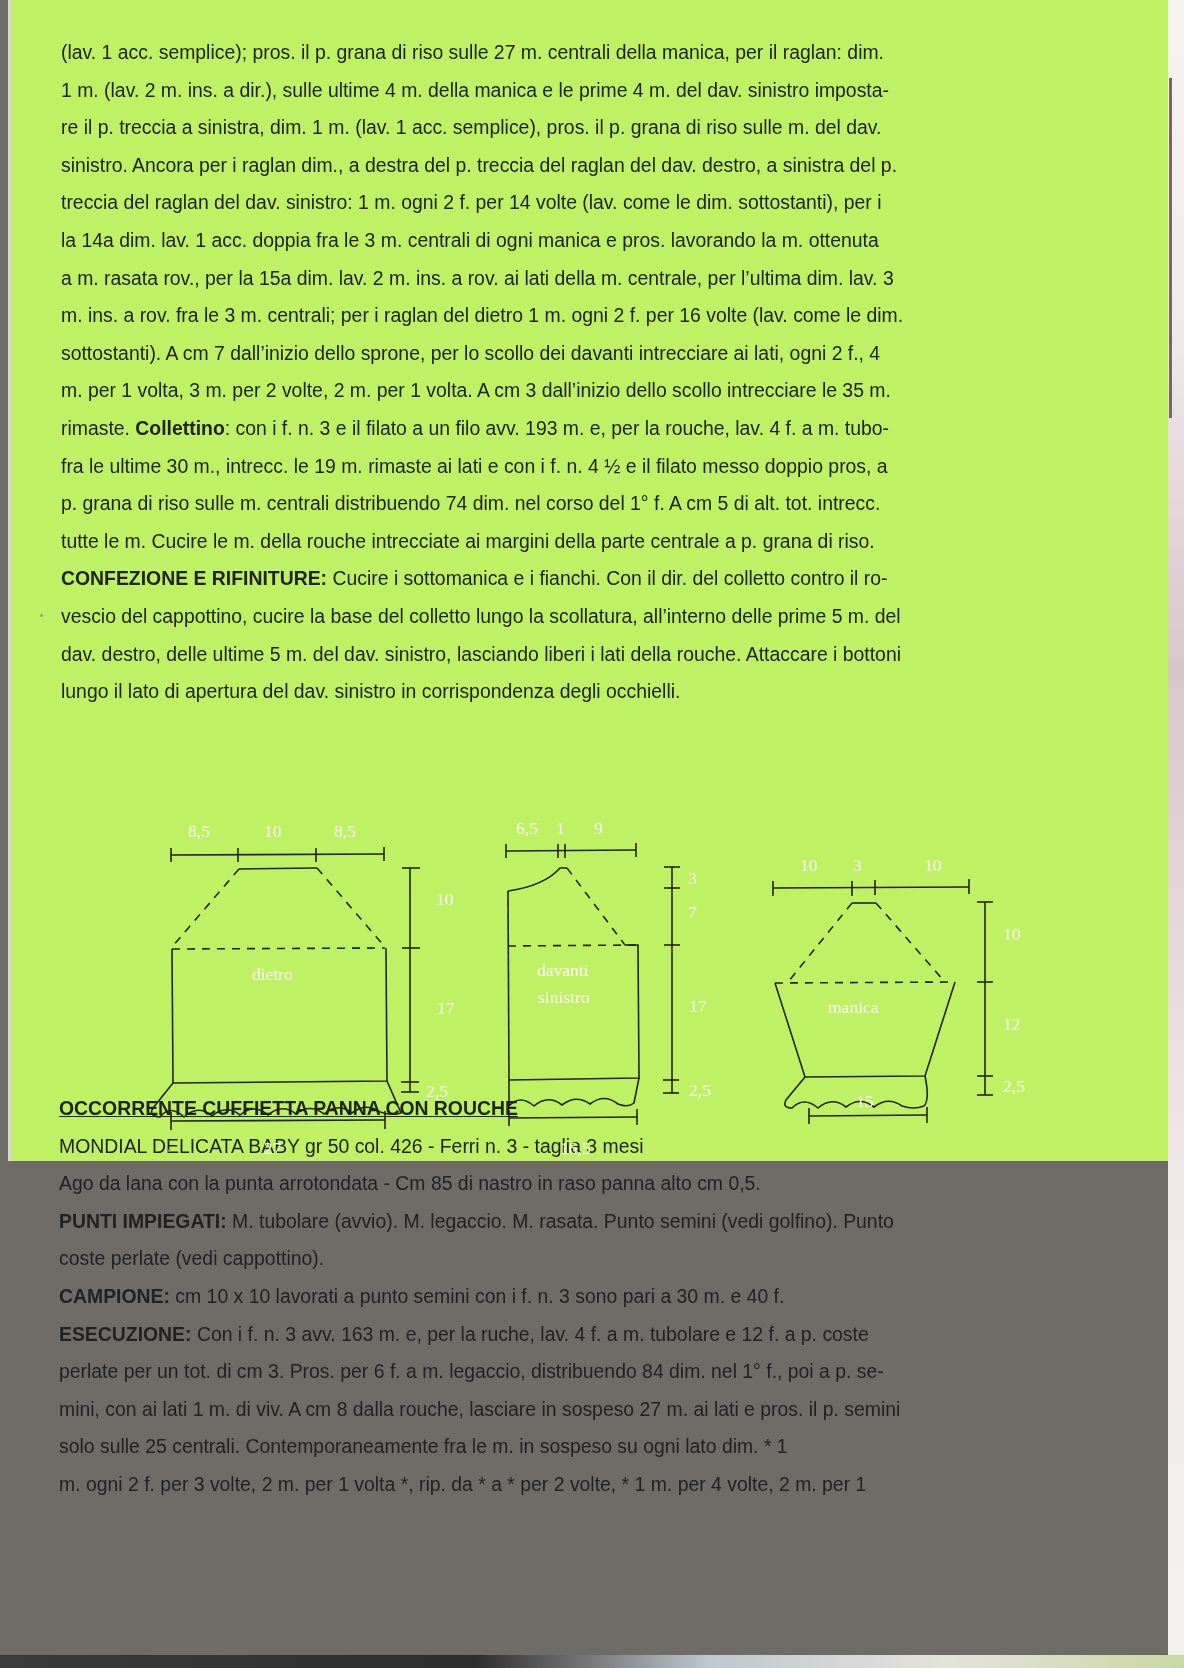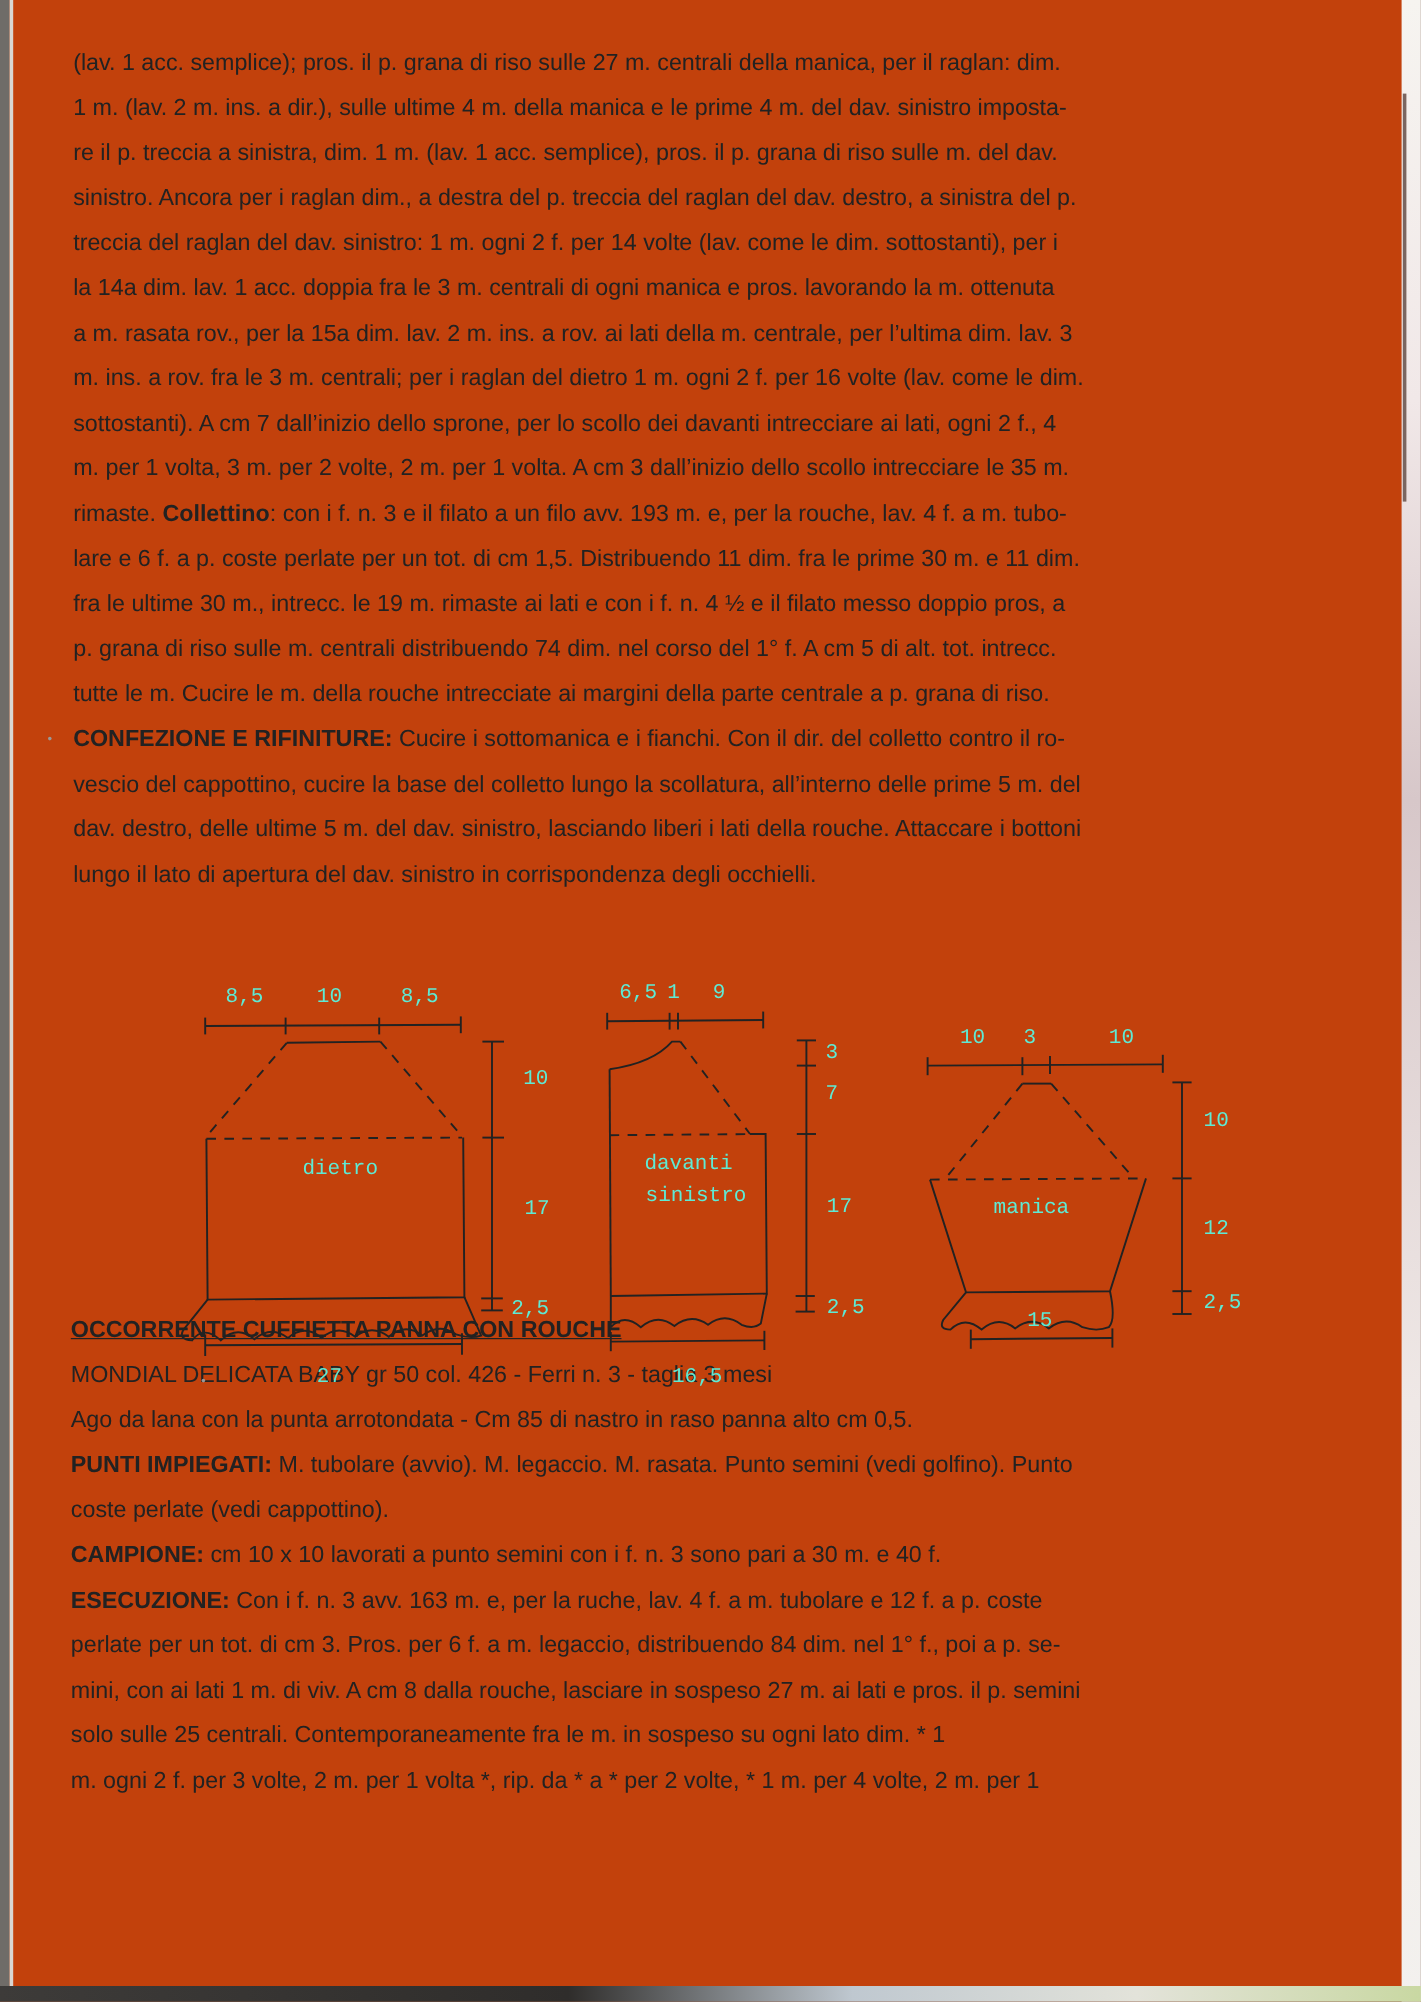--- a/index.html
+++ b/index.html
@@ -3,22 +3,22 @@
 <meta charset="utf-8">
 <style>
   html, body { margin: 0; padding: 0; }
   body {
     width: 1184px; height: 1668px; overflow: hidden;
     background: #6f6c68;
     font-family: "Liberation Sans", sans-serif;
     position: relative;
   }
   .page {
-    position: absolute; left: 8px; top: 0; width: 1160px; height: 1655px;
-    background: #c2410c;
+    position: absolute; left: 8px; top: 0; width: 1160px; height: 1161px;
+    background: #bef264;
     border-left: 3px solid #d9d7d3;
     box-shadow: 1px 0 0 #bbb;
   }
   .right-strip {
     position: absolute; left: 1168px; top: 0; width: 16px; height: 1668px;
     background: linear-gradient(to bottom, #f6f4f0 0%, #f1e8e8 20%, #d7c7c9 40%, #efe8e6 70%, #f3f1ee 100%);
   }
   .right-strip .mark {
     position: absolute; left: 1px; top: 78px; width: 3px; height: 340px; background: #7b6660;
   }
@@ -27,43 +27,42 @@
     background: linear-gradient(to right, #3d3b39 0%, #2f2d2b 40%, #bfc8d0 60%, #e3e3da 80%, #c9d8a2 100%);
   }
   .text-block {
     position: absolute; left: 50px; width: 1080px;
     font-size: 19.4px; color: #222; letter-spacing: 0;
   }
   .line { height: 37.6px; line-height: 37.6px; white-space: nowrap; }
   .b { font-weight: bold; }
   .u { text-decoration: underline; font-weight: bold; }
   .diagram-label {
-    position: absolute; font-size: 17.5px; color: #5eead4; white-space: nowrap;
-    font-family: Liberation Mono, monospace;
+    position: absolute; font-size: 17.5px; color: #ffffff; white-space: nowrap;
+    font-family: Liberation Serif, serif;
   }
   svg.diagrams { position: absolute; left: 0; top: 0; }
   .speck { position: absolute; width: 3px; height: 3px; background: #999; border-radius: 50%; }
 </style>
 </head>
 <body>
 
 <div class="page">
   <div class="text-block" id="section1" style="top:34px;">
       <div class="line"><span>(lav. 1 acc. semplice); pros. il p. grana di riso sulle 27 m. centrali della manica, per il raglan: dim.</span></div>
       <div class="line"><span>1 m. (lav. 2 m. ins. a dir.), sulle ultime 4 m. della manica e le prime 4 m. del dav. sinistro imposta-</span></div>
       <div class="line"><span>re il p. treccia a sinistra, dim. 1 m. (lav. 1 acc. semplice), pros. il p. grana di riso sulle m. del dav.</span></div>
       <div class="line"><span>sinistro. Ancora per i raglan dim., a destra del p. treccia del raglan del dav. destro, a sinistra del p.</span></div>
       <div class="line"><span>treccia del raglan del dav. sinistro: 1 m. ogni 2 f. per 14 volte (lav. come le dim. sottostanti), per i</span></div>
       <div class="line"><span>la 14a dim. lav. 1 acc. doppia fra le 3 m. centrali di ogni manica e pros. lavorando la m. ottenuta</span></div>
       <div class="line"><span>a m. rasata rov., per la 15a dim. lav. 2 m. ins. a rov. ai lati della m. centrale, per l’ultima dim. lav. 3</span></div>
       <div class="line"><span>m. ins. a rov. fra le 3 m. centrali; per i raglan del dietro 1 m. ogni 2 f. per 16 volte (lav. come le dim.</span></div>
       <div class="line"><span>sottostanti).  A cm 7 dall’inizio dello sprone, per lo scollo dei davanti intrecciare ai lati, ogni 2 f., 4</span></div>
       <div class="line"><span>m. per 1 volta, 3 m. per 2 volte, 2 m. per 1 volta. A cm 3 dall’inizio dello scollo intrecciare le 35 m.</span></div>
       <div class="line"><span>rimaste. </span><span class="b">Collettino</span><span>: con i f. n. 3 e il filato a un filo avv. 193 m. e, per la rouche, lav. 4 f. a m. tubo-</span></div>
-      <div class="line"><span>lare e 6 f. a p. coste perlate per un tot. di cm 1,5. Distribuendo 11 dim. fra le prime 30 m. e 11 dim.</span></div>
       <div class="line"><span>fra le ultime 30 m., intrecc. le 19 m. rimaste ai lati e con i f. n. 4 ½ e il filato messo doppio pros, a</span></div>
       <div class="line"><span>p. grana di riso sulle m. centrali distribuendo 74 dim. nel corso del 1° f. A cm 5 di alt. tot. intrecc.</span></div>
       <div class="line"><span>tutte le m. Cucire le m. della rouche intrecciate ai margini della parte centrale a p. grana di riso.</span></div>
       <div class="line"><span class="b">CONFEZIONE E RIFINITURE:</span><span> Cucire i sottomanica e i fianchi. Con il dir. del colletto contro il ro-</span></div>
       <div class="line"><span>vescio del cappottino, cucire la base del colletto lungo la scollatura, all’interno delle prime 5 m. del</span></div>
       <div class="line"><span>dav. destro, delle ultime 5 m. del dav. sinistro, lasciando liberi i lati della rouche. Attaccare i bottoni</span></div>
       <div class="line"><span>lungo il lato di apertura del dav. sinistro in corrispondenza degli occhielli.</span></div>
     </div>
   <div class="text-block" id="section2" style="top:1090px; left:48px;">
       <div class="line"><span class="u">OCCORRENTE CUFFIETTA PANNA CON ROUCHE</span></div>

